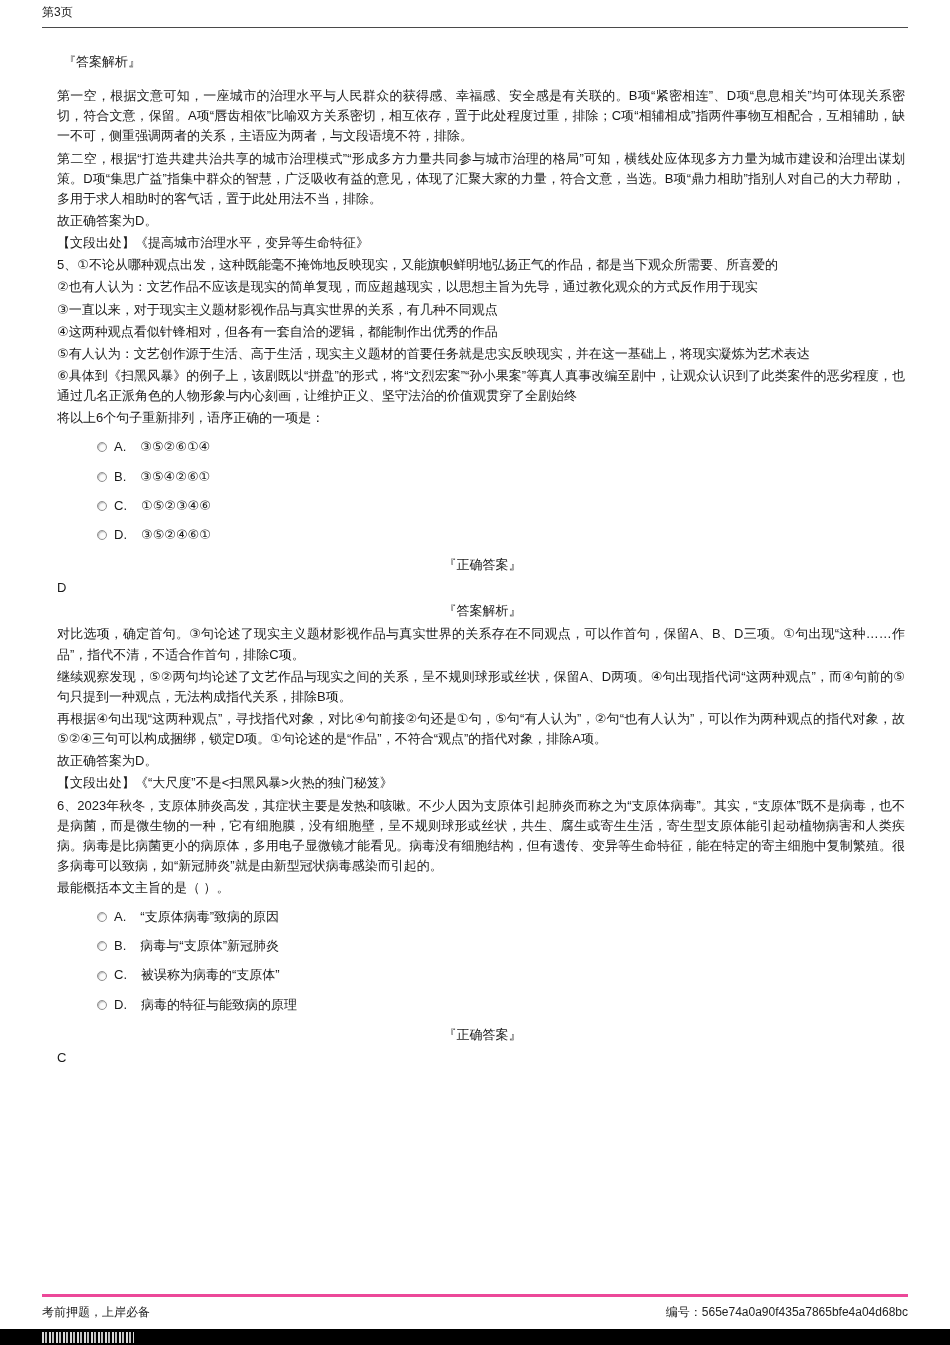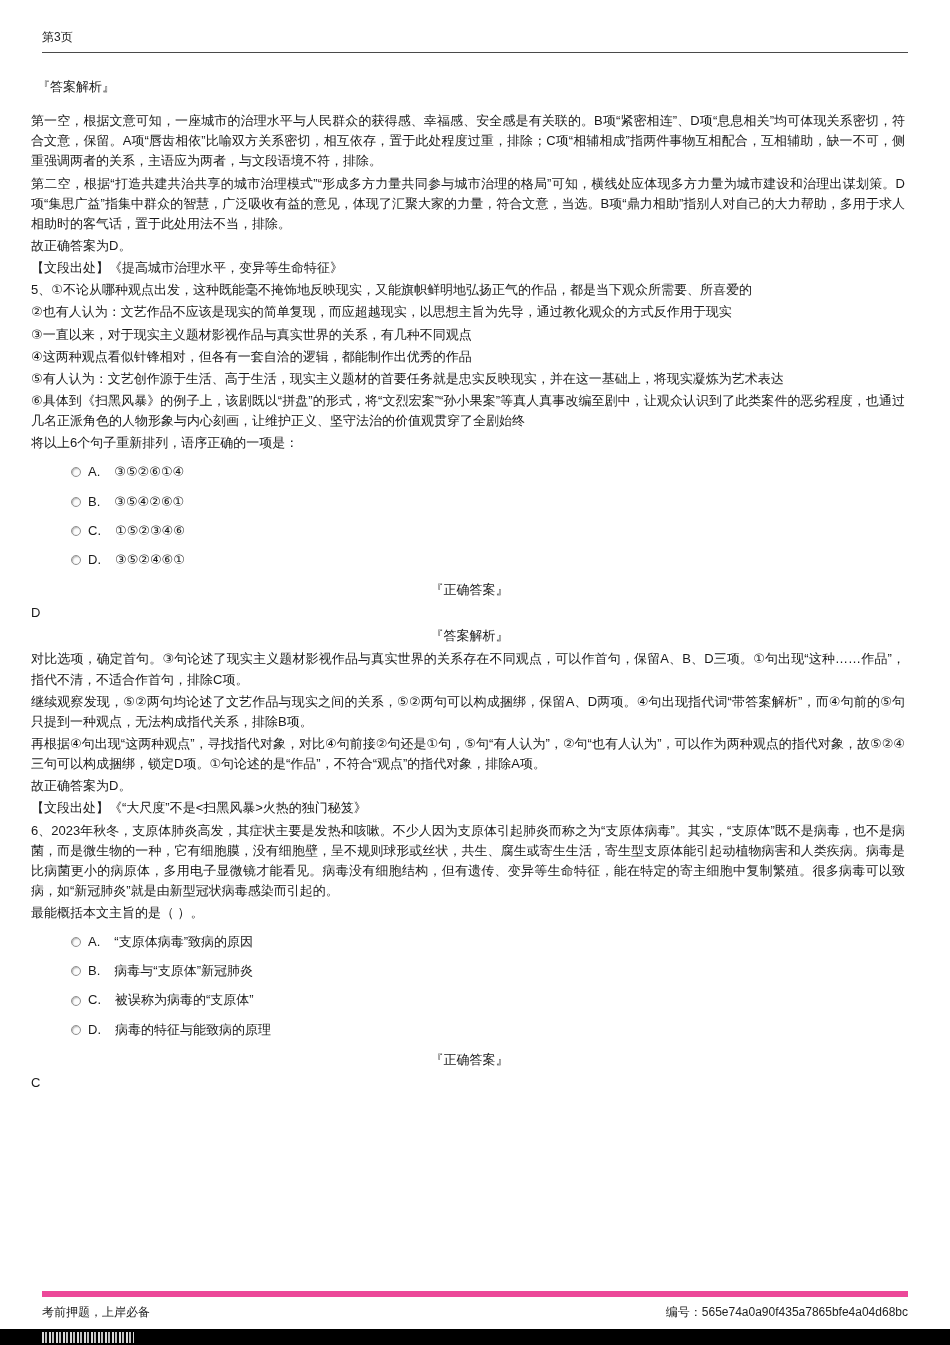--- a/index.html
+++ b/index.html
@@ -11,27 +11,27 @@
     height: 1345px;
     margin: 0 auto;
     background: #ffffff;
     overflow: hidden;
   }
   .page-header {
     display: flex;
     justify-content: space-between;
     align-items: flex-end;
     margin: 0 42px;
-    padding: 29px 0 6px 0;
+    padding: 4px 0 6px 0;
     border-bottom: 1px solid #4a4a4a;
     font-size: 12px;
     color: #222;
   }
   .content {
-    padding: 10px 45px 0 31px;
+    padding: 10px 45px 0 57px;
     font-size: 13px;
     line-height: 1.55;
   }
   .para {
     margin: 2px 0;
     text-align: justify;
   }
   .bracket {
     margin: 14px 0 14px 6px;
   }
@@ -60,21 +60,21 @@
     position: absolute;
     left: 0;
     right: 0;
     bottom: 0;
   }
   .footer-line {
     display: flex;
     justify-content: space-between;
     align-items: flex-start;
     margin: 0 42px;
-    border-top: 6px solid #ec4899;
+    border-top: 3px solid #ec4899;
     padding: 7px 0 8px 0;
     font-size: 12px;
     color: #222;
   }
   .footer-id { font-weight: normal; }
   .bottom-bar {
     width: 100%;
     height: 16px;
     background: #000000;
     display: flex;
@@ -139,21 +139,21 @@
         <span class="opt-letter">D.</span>
         <span class="opt-text">③⑤②④⑥①</span>
       </div>
     </div>
 
     <p class="tight">『正确答案』</p>
     <p class="answer-letter">D</p>
     <p class="tight">『答案解析』</p>
 
     <p class="para">对比选项，确定首句。③句论述了现实主义题材影视作品与真实世界的关系存在不同观点，可以作首句，保留A、B、D三项。①句出现“这种……作品”，指代不清，不适合作首句，排除C项。</p>
-    <p class="para">继续观察发现，⑤②两句均论述了文艺作品与现实之间的关系，⑤②两句可以构成捆绑，保留A、D两项。④句出现指代词“带答案解析”，而④句前的⑤句只提到一种观点，无法构成指代关系，排除B项。</p>
+    <p class="para">继续观察发现，⑤②两句均论述了文艺作品与现实之间的关系，呈不规则球形或丝状，保留A、D两项。④句出现指代词“这两种观点”，而④句前的⑤句只提到一种观点，无法构成指代关系，排除B项。</p>
     <p class="para">再根据④句出现“这两种观点”，寻找指代对象，对比④句前接②句还是①句，⑤句“有人认为”，②句“也有人认为”，可以作为两种观点的指代对象，故⑤②④三句可以构成捆绑，锁定D项。①句论述的是“作品”，不符合“观点”的指代对象，排除A项。</p>
     <p class="para">故正确答案为D。</p>
     <p class="para">【文段出处】《“大尺度”不是&lt;扫黑风暴&gt;火热的独门秘笈》</p>
 
     <p class="para">6、2023年秋冬，支原体肺炎高发，其症状主要是发热和咳嗽。不少人因为支原体引起肺炎而称之为“支原体病毒”。其实，“支原体”既不是病毒，也不是病菌，而是微生物的一种，它有细胞膜，没有细胞壁，呈不规则球形或丝状，共生、腐生或寄生生活，寄生型支原体能引起动植物病害和人类疾病。病毒是比病菌更小的病原体，多用电子显微镜才能看见。病毒没有细胞结构，但有遗传、变异等生命特征，能在特定的寄主细胞中复制繁殖。很多病毒可以致病，如“新冠肺炎”就是由新型冠状病毒感染而引起的。</p>
     <p class="para">最能概括本文主旨的是（ ）。</p>
 
     <div class="options">
       <div class="option">
         <span class="radio"></span>

